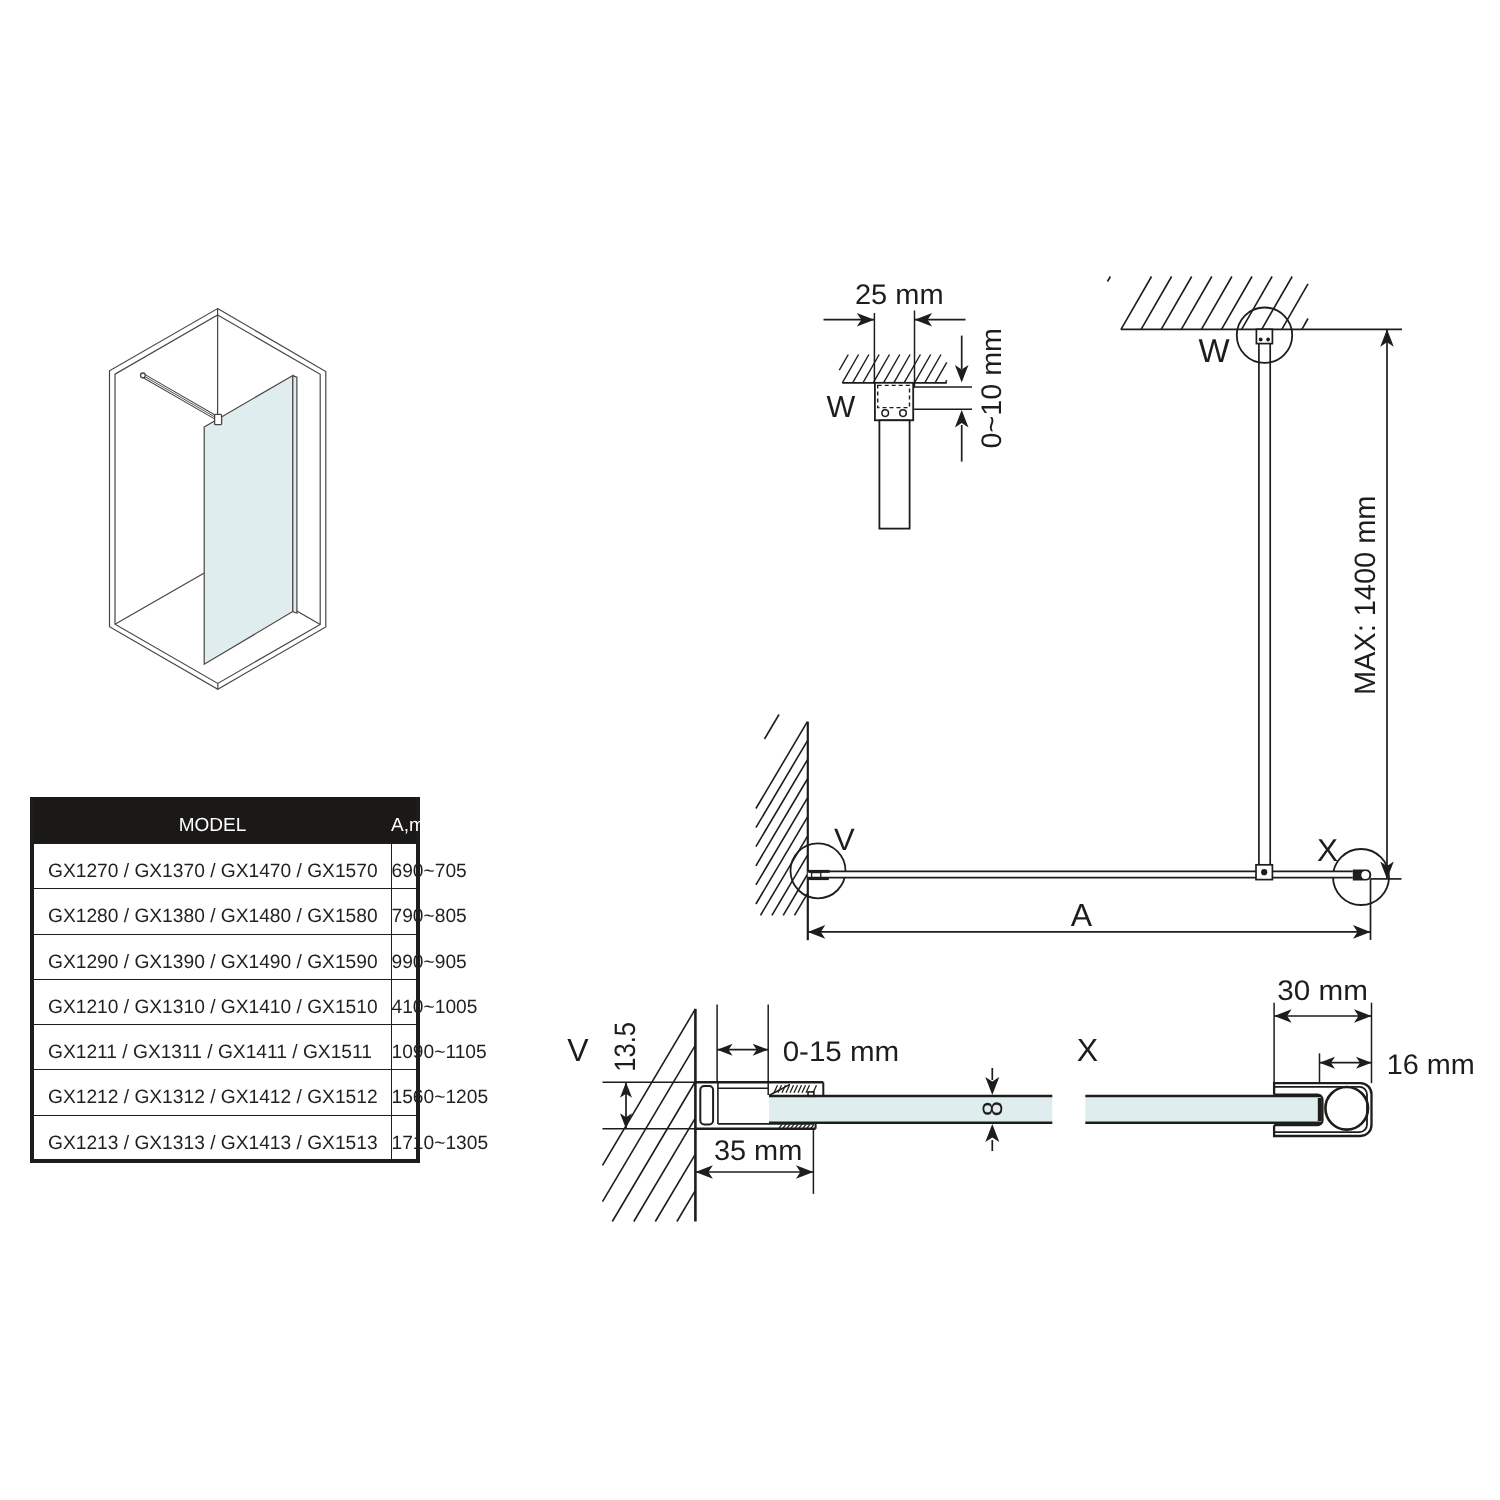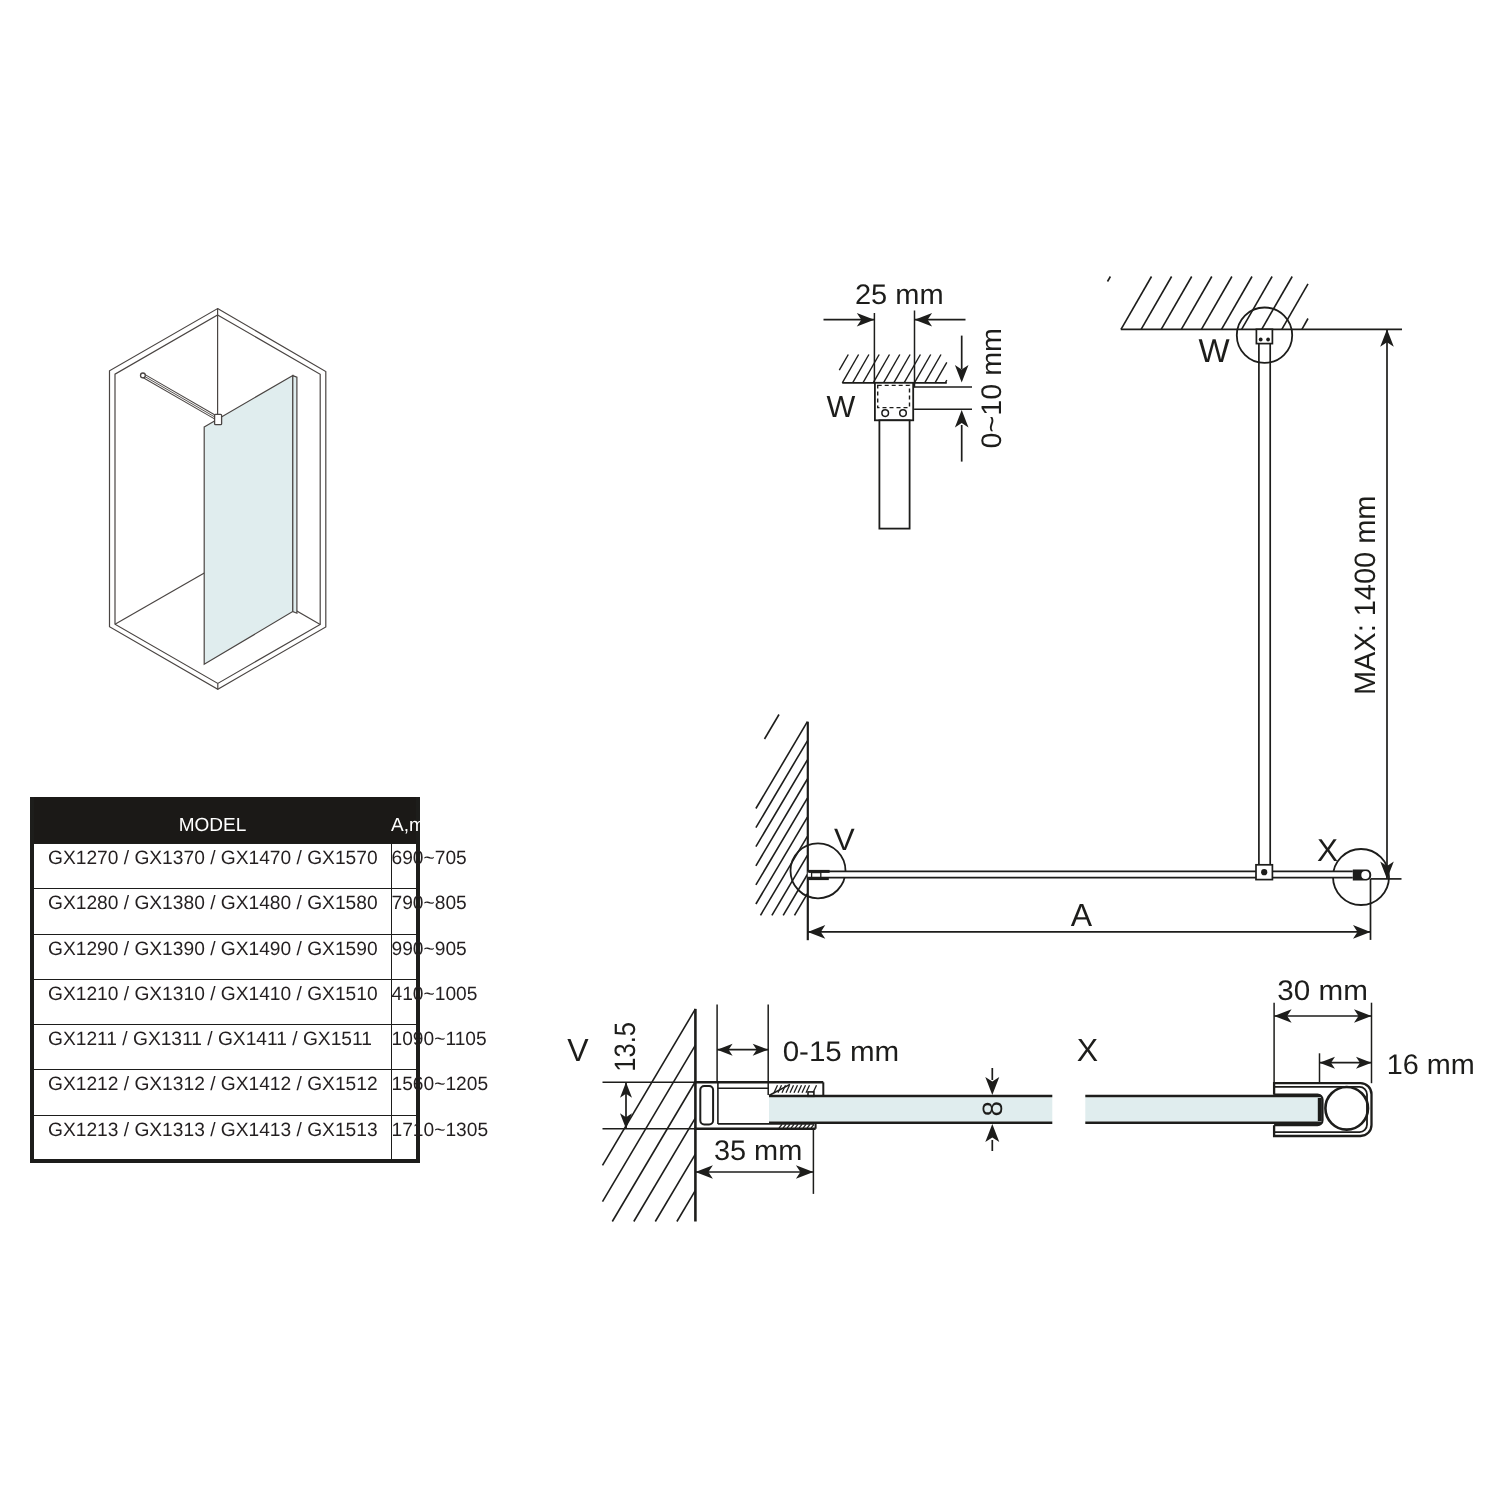--- a/index.html
+++ b/index.html
@@ -4,21 +4,21 @@
 <style>
   html,body{margin:0;padding:0;background:#fff;}
   *{-webkit-font-smoothing:antialiased;text-rendering:geometricPrecision;}
   #page{position:relative;width:1500px;height:1500px;background:#fff;overflow:hidden;opacity:0.999;will-change:transform;
         font-family:"Liberation Sans",sans-serif;}
   table.models{position:absolute;left:30px;top:797px;width:390px;border-collapse:collapse;
         table-layout:fixed;color:#231f20;border:4px solid #1d1d1b;border-top:none;}
   table.models td{border:1.5px solid #1d1d1b;vertical-align:top;padding:0;box-sizing:border-box;}
   table.models tr.hdr td{background:#1b1917;color:#fff;border:none;height:46.5px;
         text-align:center;font-size:19px;padding-top:17.7px;}
-  table.models tr.row td{height:45.3px;font-size:19.2px;padding-top:4px;}
+  table.models tr.row td{height:45.3px;font-size:19.2px;padding-top:17px;}
   table.models td.m{padding-left:14px;}
   table.models td.v{text-align:right;}
   svg text{font-family:"Liberation Sans",sans-serif;fill:#1d1d1b;}
 </style>
 </head>
 <body>
 <div id="page">
 <svg width="1500" height="1500" viewBox="0 0 1500 1500" style="position:absolute;left:0;top:0">
 <defs>
   <pattern id="hat19" width="19.5" height="19.5" patternUnits="userSpaceOnUse" patternTransform="rotate(45)">

